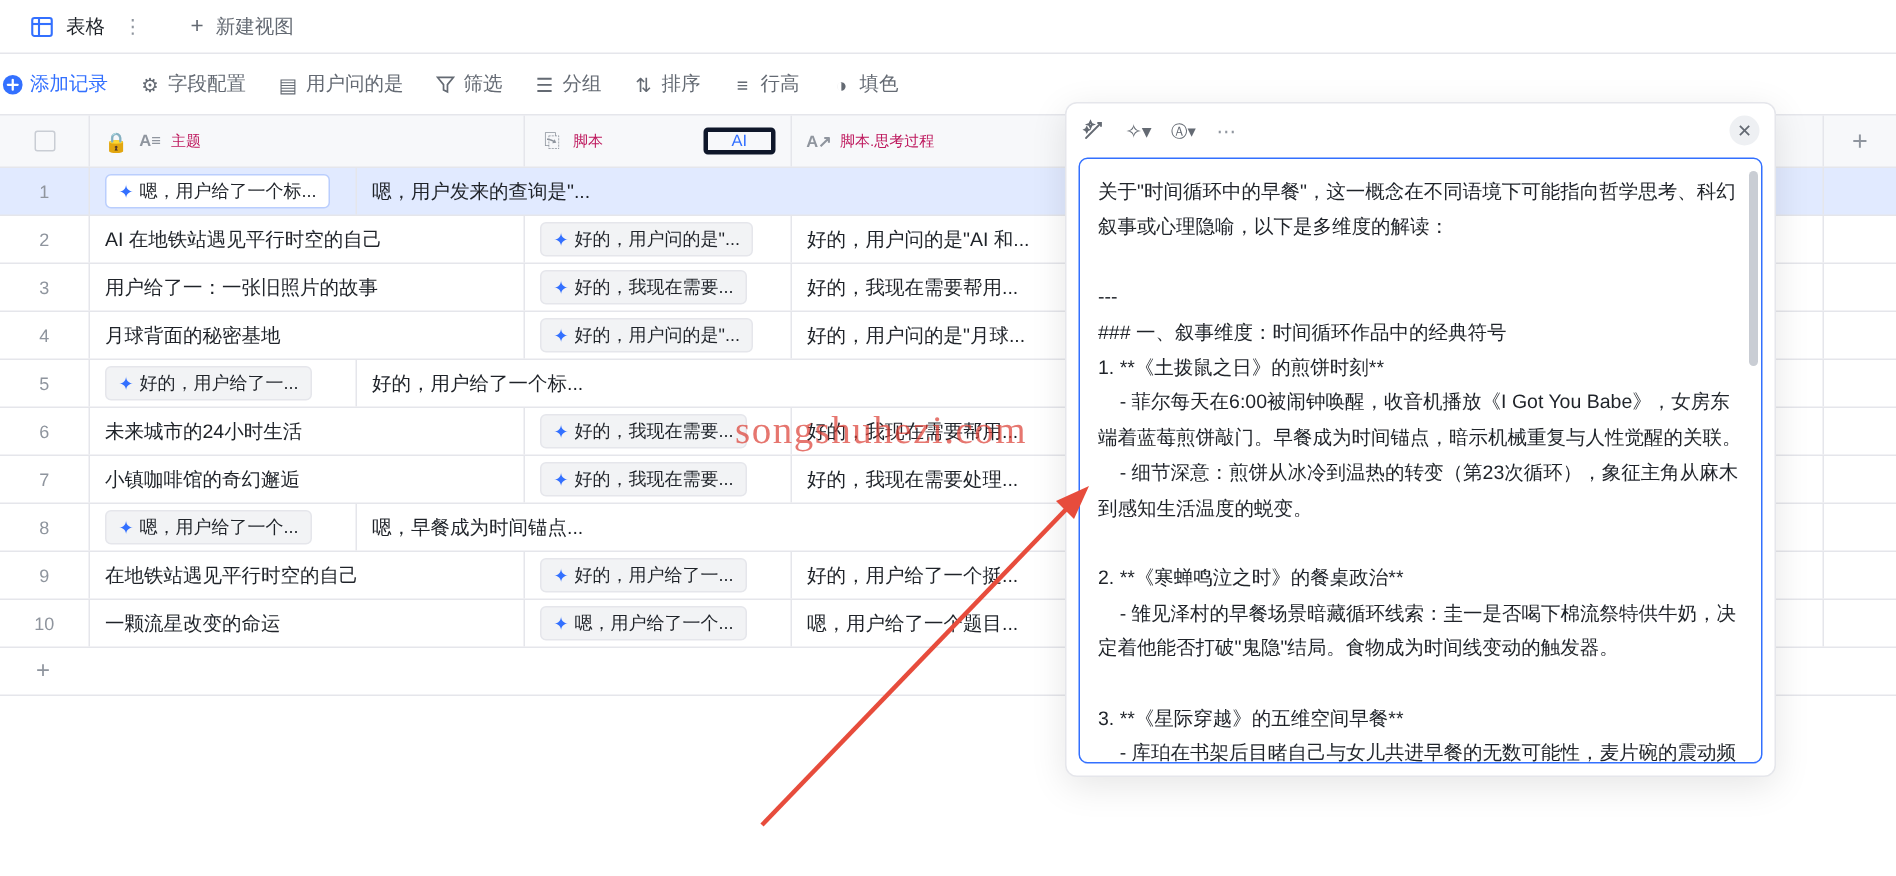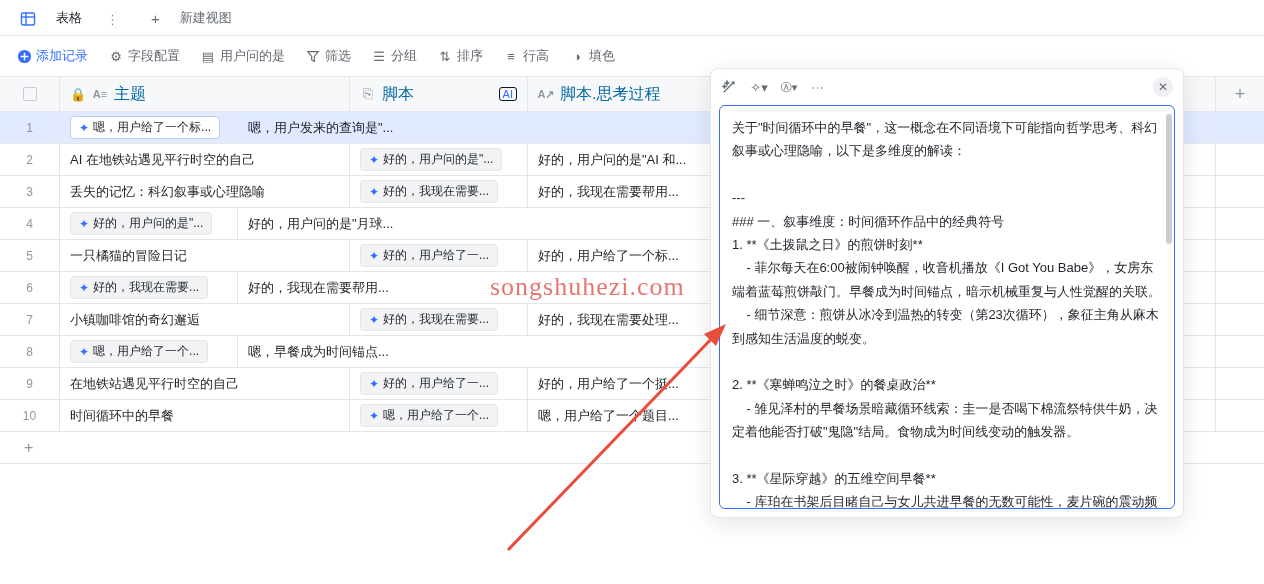--- a/index.html
+++ b/index.html
@@ -1,35 +1,35 @@
 <!DOCTYPE html>
 <html><head>
 <meta charset="utf-8">
 <style>
 * { box-sizing: border-box; margin: 0; padding: 0; }
 body { font-family: -apple-system, "PingFang SC", "Microsoft YaHei", sans-serif; font-size: 13px; color: #1f2329; background: #fff; width: 1264px; height: 584px; overflow: hidden; position: relative; }
 
 .view-tabs { height: 36px; display: flex; align-items: center; padding: 0 12px; border-bottom: 1px solid #e5e6eb; gap: 16px; }
-.view-tab { display: flex; align-items: flex-end; gap: 20px; padding: 6px 8px; cursor: pointer; color: #1f2329; font-weight: 500; }
+.view-tab { display: flex; align-items: center; gap: 8px; padding: 6px 8px; cursor: pointer; color: #1f2329; font-weight: 500; }
 .view-tab.new { color: #646a73; font-weight: 400; }
 .icon-sm { width: 16px; height: 16px; display: inline-flex; align-items: center; justify-content: center; flex-shrink: 0; }
 
-.toolbar { height: 40px; display: flex; align-items: center; padding: 0 16px; gap: 20px; font-size: 13px; color: #646a73; }
+.toolbar { height: 40px; display: flex; align-items: center; padding: 0 0; gap: 20px; font-size: 13px; color: #646a73; }
 .toolbar-item { display: flex; align-items: center; gap: 4px; cursor: pointer; }
 .toolbar-item.primary { color: #3370ff; }
 
 .table-wrap { position: relative; }
 .table-header { display: flex; height: 36px; border-top: 1px solid #e5e6eb; border-bottom: 1px solid #e5e6eb; background: #f7f8fa; }
 .col-idx { width: 60px; display: flex; align-items: center; justify-content: center; border-right: 1px solid #e5e6eb; }
 .col-a { width: 290px; display: flex; align-items: center; padding: 0 10px; border-right: 1px solid #e5e6eb; gap: 6px; }
 .col-b { width: 178px; display: flex; align-items: center; padding: 0 10px; border-right: 1px solid #e5e6eb; gap: 6px; }
 .col-c { flex: 1; display: flex; align-items: center; padding: 0 10px; border-right: 1px solid #e5e6eb; gap: 6px; }
 .col-add { width: 48px; display: flex; align-items: center; justify-content: center; color: #8f959e; font-size: 18px; }
-.th-label { color: #0369a1; font-size: 16px; }
-.ai-badge { color: #3370ff; font-size: 11px; border: 1px solid #0f172a; padding: 0 3px; border-radius: 3px; margin-left: auto; }
+.th-label { color: #be185d; font-size: 10px; }
+.ai-badge { color: #3370ff; font-size: 11px; border: 3px solid #0f172a; padding: 0 16px; border-radius: 3px; margin-left: auto; }
 
 .table-row { display: flex; height: 32px; border-bottom: 1px solid #e5e6eb; }
 .table-row.selected { background: #e1eaff; }
 .table-row .col-idx { color: #8f959e; font-size: 12px; justify-content: center; }
 .table-row .col-a { color: #1f2329; }
 .script-chip { display: inline-flex; align-items: center; gap: 4px; background: #f2f3f5; border: 1px solid #e5e6eb; border-radius: 4px; padding: 2px 8px; max-width: 100%; white-space: nowrap; overflow: hidden; font-size: 12px; }
 .table-row.selected .script-chip { background: #fff; border-color: #bacefd; }
 .script-chip-icon { color: #3370ff; flex-shrink: 0; }
 .cell-text { white-space: nowrap; overflow: hidden; text-overflow: ellipsis; }
 .add-row { height: 32px; display: flex; align-items: center; padding-left: 24px; color: #8f959e; font-size: 16px; cursor: pointer; border-bottom: 1px solid #e5e6eb; }
@@ -161,64 +161,67 @@
           </span>
         </div>
         <div class="col-c">
           <span class="cell-text">好的，用户问的是"AI 和...</span>
         </div>
         <div class="col-add"></div>
       </div>
       <div class="table-row">
         <div class="col-idx">3</div>
         <div class="col-a">
-          <span class="cell-text">丢失的记忆：科幻叙事或心理隐喻</span>
+          <span class="cell-text">用户给了一：一张旧照片的故事</span>
         </div>
         <div class="col-b">
           <span class="script-chip">
             <span class="script-chip-icon">✦</span>
             <span class="cell-text">好的，我现在需要...</span>
           </span>
         </div>
         <div class="col-c">
           <span class="cell-text">好的，我现在需要帮用...</span>
         </div>
         <div class="col-add"></div>
       </div>
       <div class="table-row">
         <div class="col-idx">4</div>
+        <div class="col-a">
+          <span class="cell-text">月球背面的秘密基地</span>
+        </div>
         <div class="col-b">
           <span class="script-chip">
             <span class="script-chip-icon">✦</span>
             <span class="cell-text">好的，用户问的是"...</span>
           </span>
         </div>
         <div class="col-c">
           <span class="cell-text">好的，用户问的是"月球...</span>
         </div>
         <div class="col-add"></div>
       </div>
       <div class="table-row">
         <div class="col-idx">5</div>
-        <div class="col-a">
-          <span class="cell-text">一只橘猫的冒险日记</span>
-        </div>
         <div class="col-b">
           <span class="script-chip">
             <span class="script-chip-icon">✦</span>
             <span class="cell-text">好的，用户给了一...</span>
           </span>
         </div>
         <div class="col-c">
           <span class="cell-text">好的，用户给了一个标...</span>
         </div>
         <div class="col-add"></div>
       </div>
       <div class="table-row">
         <div class="col-idx">6</div>
+        <div class="col-a">
+          <span class="cell-text">未来城市的24小时生活</span>
+        </div>
         <div class="col-b">
           <span class="script-chip">
             <span class="script-chip-icon">✦</span>
             <span class="cell-text">好的，我现在需要...</span>
           </span>
         </div>
         <div class="col-c">
           <span class="cell-text">好的，我现在需要帮用...</span>
         </div>
         <div class="col-add"></div>
@@ -264,21 +267,21 @@
           </span>
         </div>
         <div class="col-c">
           <span class="cell-text">好的，用户给了一个挺...</span>
         </div>
         <div class="col-add"></div>
       </div>
       <div class="table-row">
         <div class="col-idx">10</div>
         <div class="col-a">
-          <span class="cell-text">时间循环中的早餐</span>
+          <span class="cell-text">一颗流星改变的命运</span>
         </div>
         <div class="col-b">
           <span class="script-chip">
             <span class="script-chip-icon">✦</span>
             <span class="cell-text">嗯，用户给了一个...</span>
           </span>
         </div>
         <div class="col-c">
           <span class="cell-text">嗯，用户给了一个题目...</span>
         </div>

